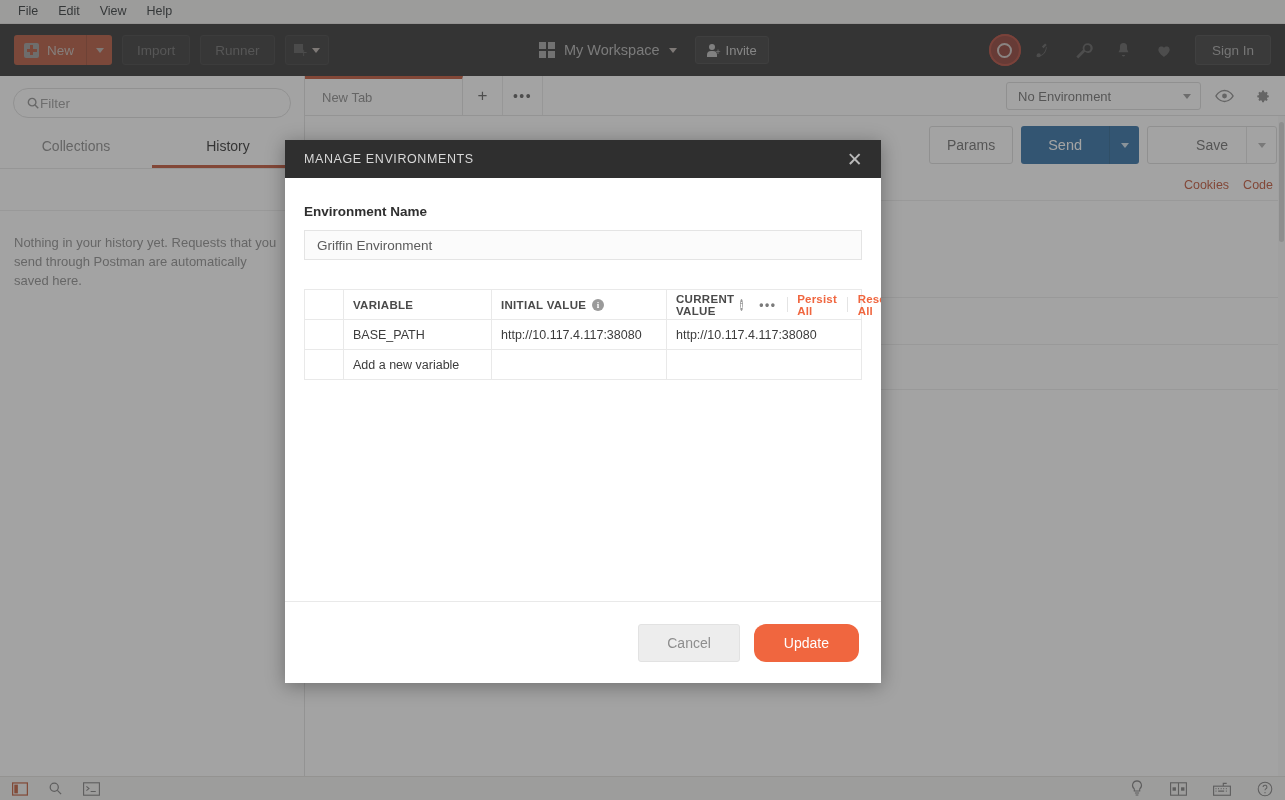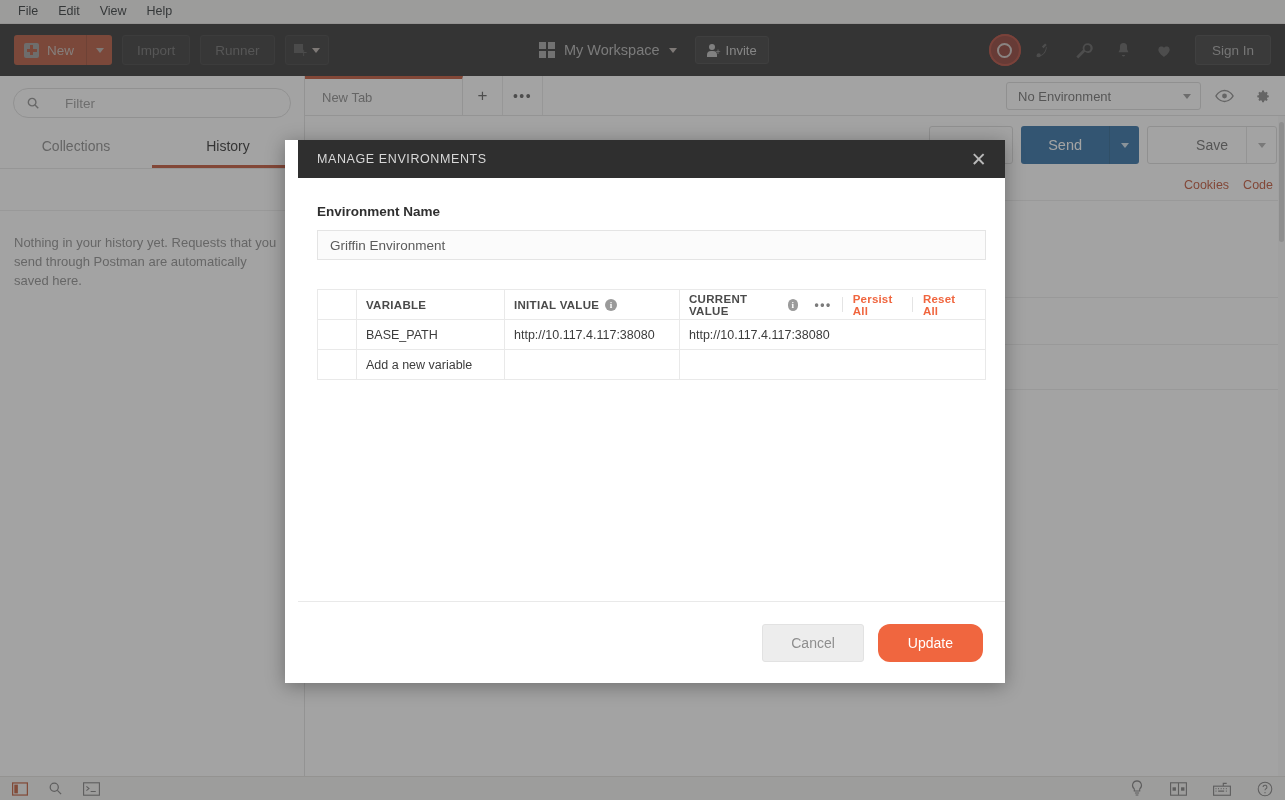--- a/index.html
+++ b/index.html
@@ -94,21 +94,21 @@
     display: flex; align-items: center;
   }
 
   
   .body { display: flex; height: 700px; background: #fff; }
 
   .sidebar { width: 305px; border-right: 1px solid #e0e0e0; background: #fff; }
   .filter-wrap { padding: 12px 13px 10px; }
   .filter {
     height: 30px; border: 1px solid #dedede; border-radius: 15px;
-    display: flex; align-items: center; padding: 0 12px; gap: 25px;
+    display: flex; align-items: center; padding: 0 12px; gap: 0;
   }
   .filter .ph { color: #9b9b9b; font-size: 13.5px; }
   .tabs2 { display: flex; border-bottom: 1px solid #e6e6e6; }
   .tab2 {
     flex: 1; text-align: center; padding: 10px 0 11px;
     font-size: 14px; color: #8a8a8a; border-bottom: 3px solid transparent;
   }
   .tab2.active { color: #2f2f2f; border-bottom-color: #c15234; }
   .sb-strip { height: 42px; border-bottom: 1px solid #ececec; }
   .sb-empty { padding: 22px 22px 0 14px; font-size: 13px; color: #8d8d8d; line-height: 19px; }
@@ -162,23 +162,23 @@
   
   .statusbar { height: 24px; background: #f4f3f2; border-top: 1px solid #e2e0de;
                display: flex; align-items: center; padding: 0 12px; }
   .sb-icons { display: flex; align-items: center; gap: 20px; }
   .sb-right { margin-left: auto; display: flex; align-items: center; gap: 26px; }
   .sbi { color: #7d7d7d; display: flex; align-items: center; }
 
   
   .overlay { position: absolute; inset: 0; background: rgba(60,60,60,0.47); }
   .modal {
-    position: absolute; left: 285px; top: 140px; width: 720px; height: 543px;
+    position: absolute; left: 285px; top: 140px; width: 596px; height: 543px;
     background: #fff; box-shadow: 0 3px 18px rgba(0,0,0,0.33);
-    display: flex; flex-direction: column; padding-left: 13px;
+    display: flex; flex-direction: column;
   }
   .modal-head {
     height: 38px; background: #2f2f2f; color: #d8d8d8;
     display: flex; align-items: center; padding: 0 14px 0 19px;
     font-size: 12.5px; letter-spacing: 0.6px;
   }
   .modal-close { margin-left: auto; color: #b9b9b9; font-size: 19px; line-height: 1;
                  width: 24px; text-align: center; }
   .modal-body { flex: 1; padding: 26px 19px 0; overflow: hidden; }
   .field-label { font-size: 13.5px; color: #2f2f2f; font-weight: bold; margin-bottom: 11px; }

